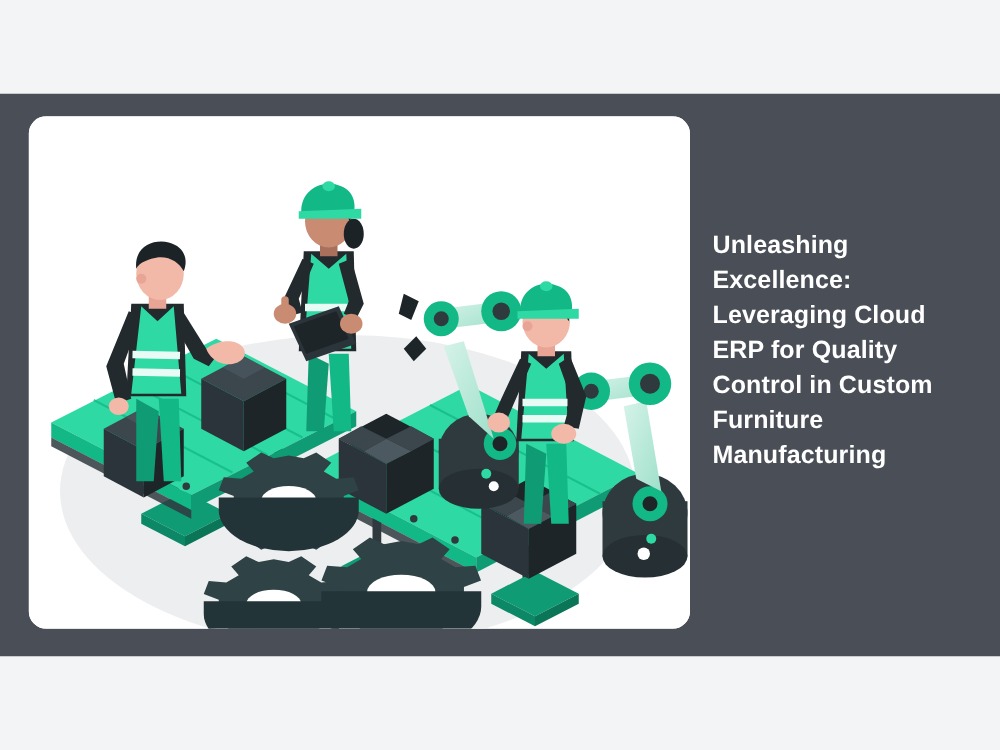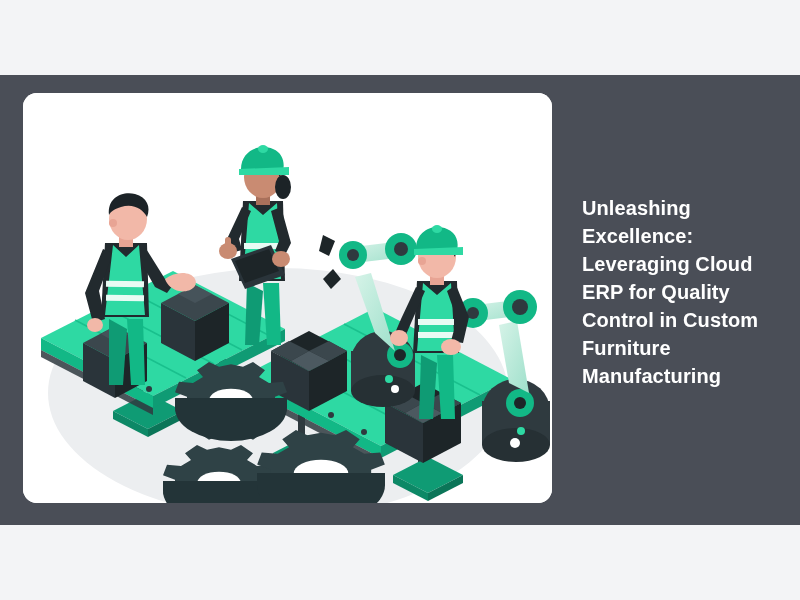--- a/index.html
+++ b/index.html
@@ -51,21 +51,21 @@
   }
 
   
   .title-block {
     position: absolute;
     left: 570px;
     top: 182px;
     width: 205px;
   }
   .title-block .headline {
-    margin: 12px;
+    margin: 0;
     color: #ffffff;
     font-family: "Liberation Sans", sans-serif;
     font-size: 20px;
     line-height: 28px;
     font-weight: bold;
     letter-spacing: 0.1px;
   }
 </style>
 </head>
 <body>

